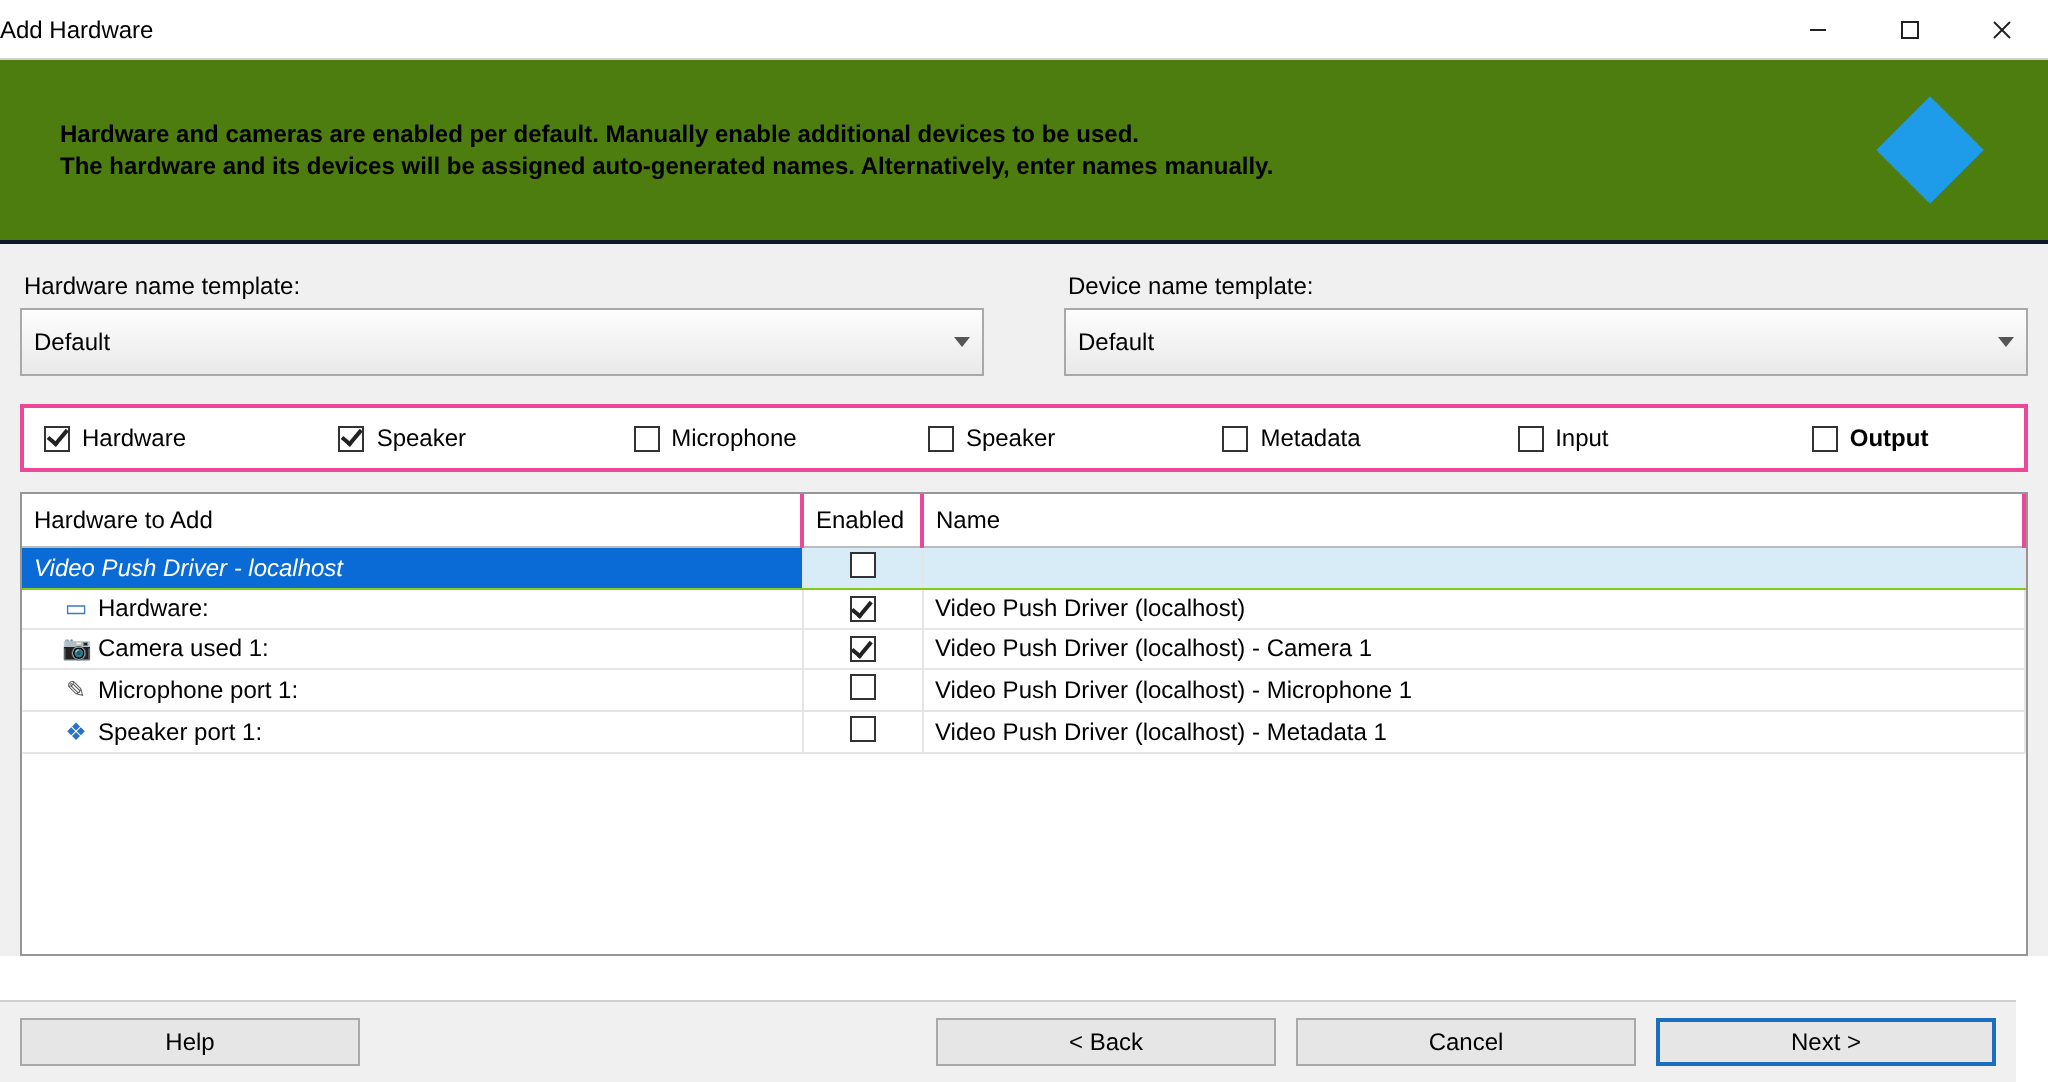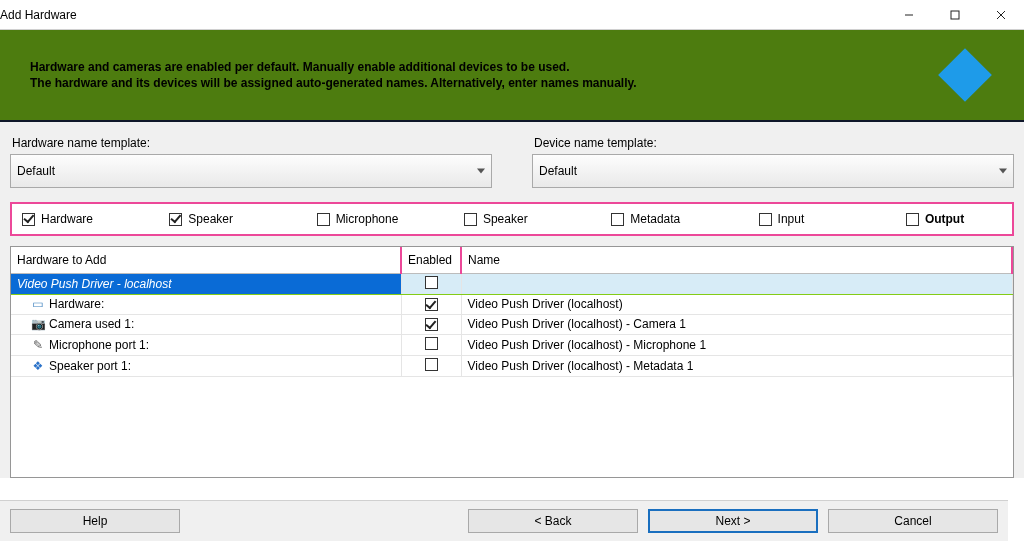--- a/index.html
+++ b/index.html
@@ -336,15 +336,15 @@
         </tbody>
     </table>
   </div>
 
 </div>
 
 <div class="footer">
   <div class="btn help">Help</div>
   <div class="spacer"></div>
   <div class="btn">&lt; Back</div>
+  <div class="btn">Cancel</div>
   <div class="btn primary">Next &gt;</div>
-  <div class="btn">Cancel</div>
 </div>
 
 </body></html>

